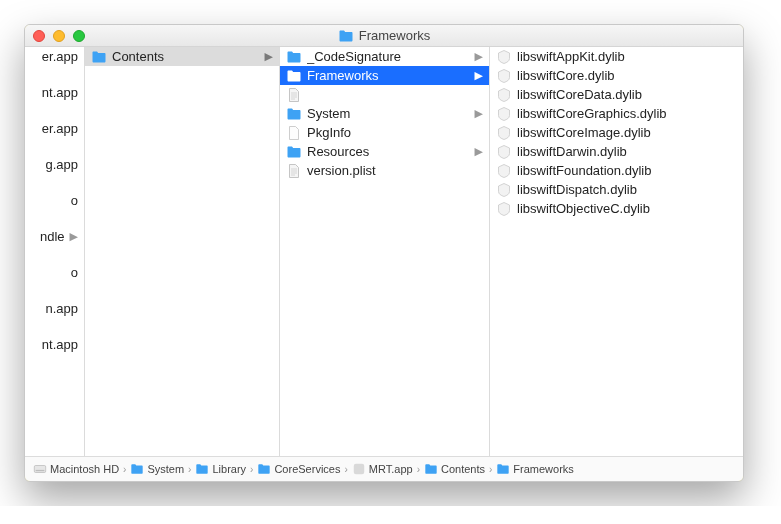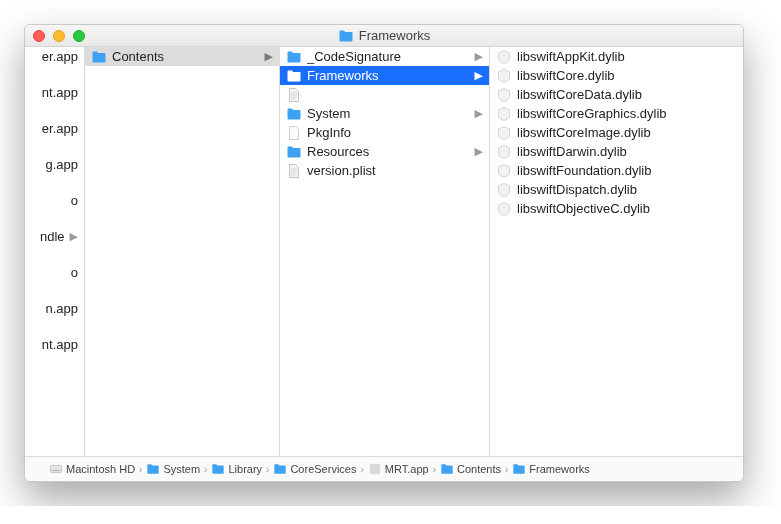--- a/index.html
+++ b/index.html
@@ -88,21 +88,21 @@
   .row.selfocus svg path, .row.selfocus svg rect { fill: #fff !important; }
   .col0 .row { justify-content: flex-end; padding-right: 6px; }
   .col0 .label { flex: 0 1 auto; }
   
   .ic { width: 16px; height: 16px; flex: 0 0 16px; display:flex; align-items:center; justify-content:center; }
   .pathbar {
     height: 24px;
     display: flex;
     align-items: center;
     gap: 4px;
-    padding: 0 24px;
+    padding: 0 8px;
     font-size: 11px;
     background: #fafafa;
     color: #444;
   }
   .pathbar .sep { color: #9a9a9a; font-size: 10px; }
   .pathbar .seg { display: flex; align-items: center; gap: 3px; }
   .pathbar .ic { width: 14px; height: 14px; flex: 0 0 14px; }
   .clipright { direction: rtl; }
 </style>
 </head>

